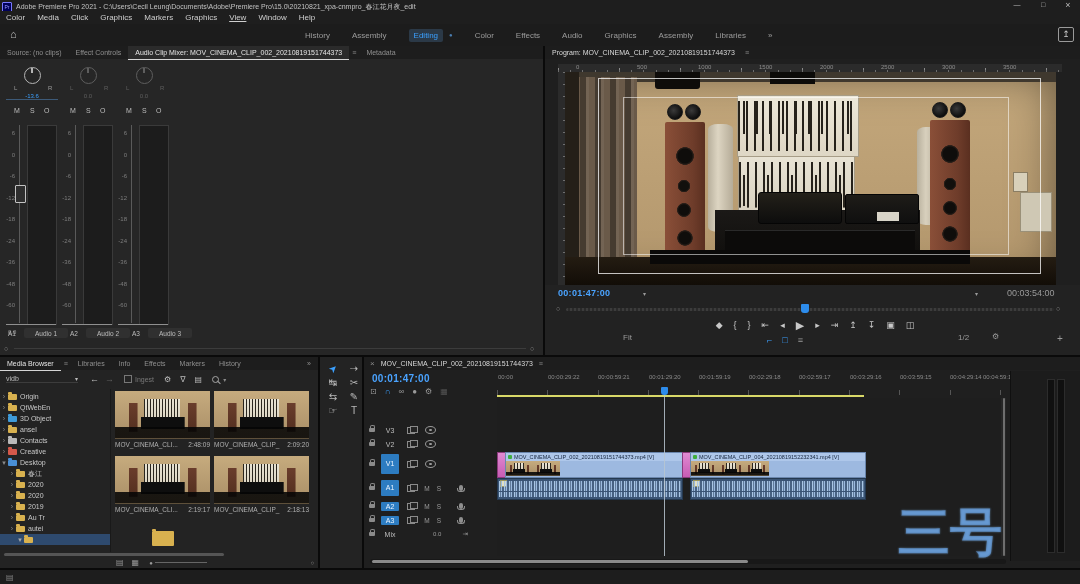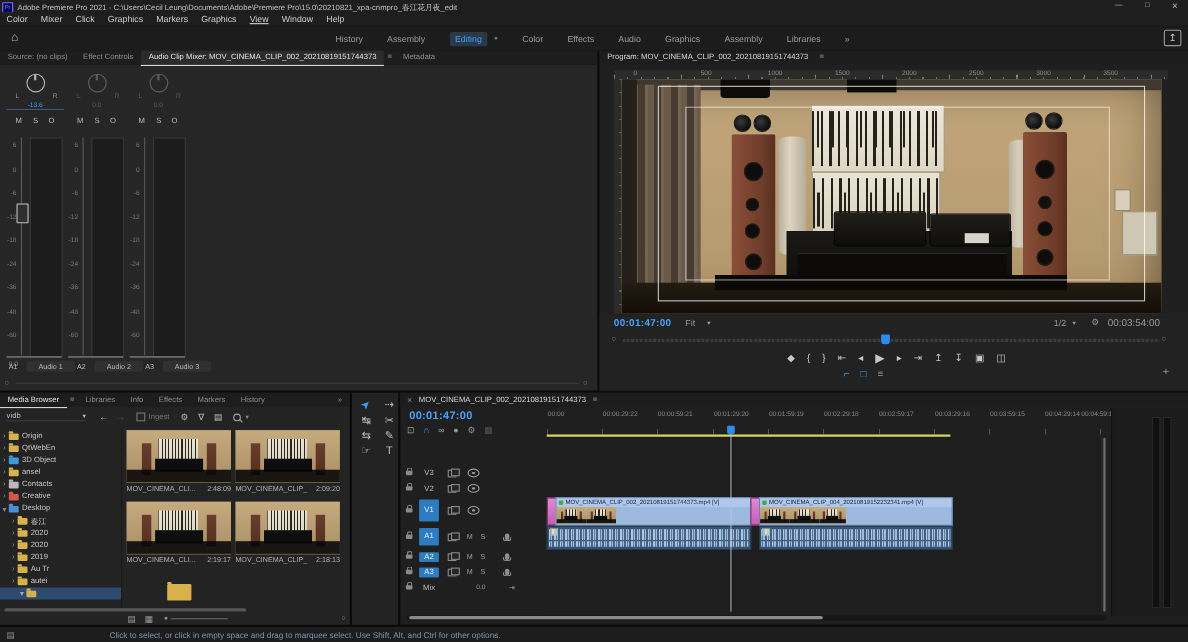--- a/index.html
+++ b/index.html
@@ -3,21 +3,21 @@
 <meta charset="utf-8">
 <style>
   html,body{margin:0;padding:0;background:#0a0a0a;font-family:"Liberation Sans","DejaVu Sans",sans-serif;}
   #stage{position:relative;width:1080px;height:584px;overflow:hidden;background:#0a0a0a;color:#c8c8c8;}
   .ab{position:absolute;}
   .panel{position:absolute;background:#232323;}
   .tabbar{position:absolute;left:0;top:0;right:0;height:13px;background:#1d1d1d;display:flex;align-items:center;font-size:7px;color:#8f8f8f;white-space:nowrap;}
   .tab{padding:0 7px;height:13px;line-height:13px;cursor:default;}
   .tab.active{background:#2b2b2b;color:#e4e4e4;border-bottom:1px solid #d6d6d6;}
   .pmenu{color:#8a8a8a;font-size:7px;margin:0 3px;}
-  .tiny{font-size:6px;} .s7{font-size:7px;} .s8{font-size:8px;}
+  .tiny{font-size:6px;} .s7{font-size:7px;} .s8{font-size:8px;margin-top:44px;}
   .blue{color:#3ba0ff;}
   .tc{color:#4aa3ff;font-weight:bold;letter-spacing:.3px;}
   
   .icon-lock{display:inline-block;width:6px;height:4px;background:#8a8a8a;position:relative;border-radius:1px;}
   .icon-lock::before{content:'';position:absolute;top:-3px;left:1px;width:3px;height:3px;border:1px solid #8a8a8a;border-bottom:none;border-radius:2px 2px 0 0;}
   .icon-eye{display:inline-block;width:9px;height:6px;border:1px solid #999;border-radius:50%;position:relative;}
   .icon-eye::after{content:'';position:absolute;left:3px;top:1.5px;width:2.5px;height:2.5px;border-radius:50%;background:#999;}
   .icon-sync{display:inline-block;width:6px;height:5px;border:1px solid #8a8a8a;position:relative;}
   .icon-sync::after{content:'';position:absolute;left:2px;top:-2px;width:6px;height:5px;border:1px solid #8a8a8a;background:#232323;}
   .icon-mic{display:inline-block;width:4px;height:6px;background:#8f8f8f;border-radius:2px;position:relative;}
@@ -59,21 +59,21 @@
   <div class="ab" style="left:0;top:0;width:1080px;height:11px;background:#1e1e1e;">
     <div class="ab" style="left:2px;top:1.5px;width:8px;height:8px;background:#00005b;border:1px solid #7a7aff;border-radius:1px;color:#9a9aff;font-size:5px;line-height:8px;text-align:center;">Pr</div>
     <div class="ab" style="left:16px;top:2px;font-size:7px;color:#c2c2c2;white-space:nowrap;">Adobe Premiere Pro 2021 - C:\Users\Cecil Leung\Documents\Adobe\Premiere Pro\15.0\20210821_xpa-cnmpro_春江花月夜_edit</div>
     <div class="ab" style="left:1005px;top:1px;width:24px;text-align:center;font-size:7px;color:#bbb;">—</div>
     <div class="ab" style="left:1031px;top:1px;width:24px;text-align:center;font-size:7px;color:#bbb;">□</div>
     <div class="ab" style="left:1057px;top:0px;width:22px;text-align:center;font-size:9px;color:#bbb;">×</div>
   </div>
 
   <div class="ab" style="left:0;top:11px;width:1080px;height:13px;background:#1e1e1e;display:flex;align-items:center;font-size:8px;color:#cfcfcf;">
     <span class="tab" style="padding:0 6px;">Color</span>
-    <span class="tab" style="padding:0 6px;">Mixer</span>
+    <span class="tab" style="padding:0 6px;">Media</span>
     <span class="tab" style="padding:0 6px;">Click</span>
     <span class="tab" style="padding:0 6px;">Graphics</span>
     <span class="tab" style="padding:0 6px;">Markers</span>
     <span class="tab" style="padding:0 6px;">Graphics</span>
     <span class="tab" style="padding:0 6px;text-decoration:underline;">View</span>
     <span class="tab" style="padding:0 6px;">Window</span>
     <span class="tab" style="padding:0 6px;">Help</span>
   </div>
 
   <div class="ab" style="left:0;top:24px;width:1080px;height:22px;background:#1c1c1c;">
@@ -593,17 +593,17 @@
       <div style="position:absolute;left:46px;top:8px;width:6px;height:172px;background:#101010;border:1px solid #2c2c2c;"></div>
     </div>
 
     <div class="ab" style="left:6px;top:202px;width:636px;height:5px;background:#181818;border-radius:3px;">
       <div style="position:absolute;left:2px;top:1px;width:376px;height:3px;background:#8a8a8a;border-radius:2px;"></div>
     </div>
   </div>
 
   <div class="ab" style="left:0;top:570px;width:1080px;height:14px;background:#1d1d1d;display:flex;align-items:center;">
     <span style="margin-left:6px;font-size:8px;color:#8a8a8a;">▤</span>
-    <span style="margin-left:86px;font-size:7.5px;color:#7e93b4;">Click to select, or click in empty space and drag to marquee select. Use Shift, Alt, and Ctrl for other options.</span>
-  </div>
-
+  </div>
+
+  <div class="ab" style="left:898px;top:498px;font-size:52px;font-weight:bold;color:rgba(110,175,255,.5);text-shadow:0 0 2px rgba(140,200,255,.6);z-index:50;pointer-events:none;">三号</div>
 
 </div>
 
 </body></html>

